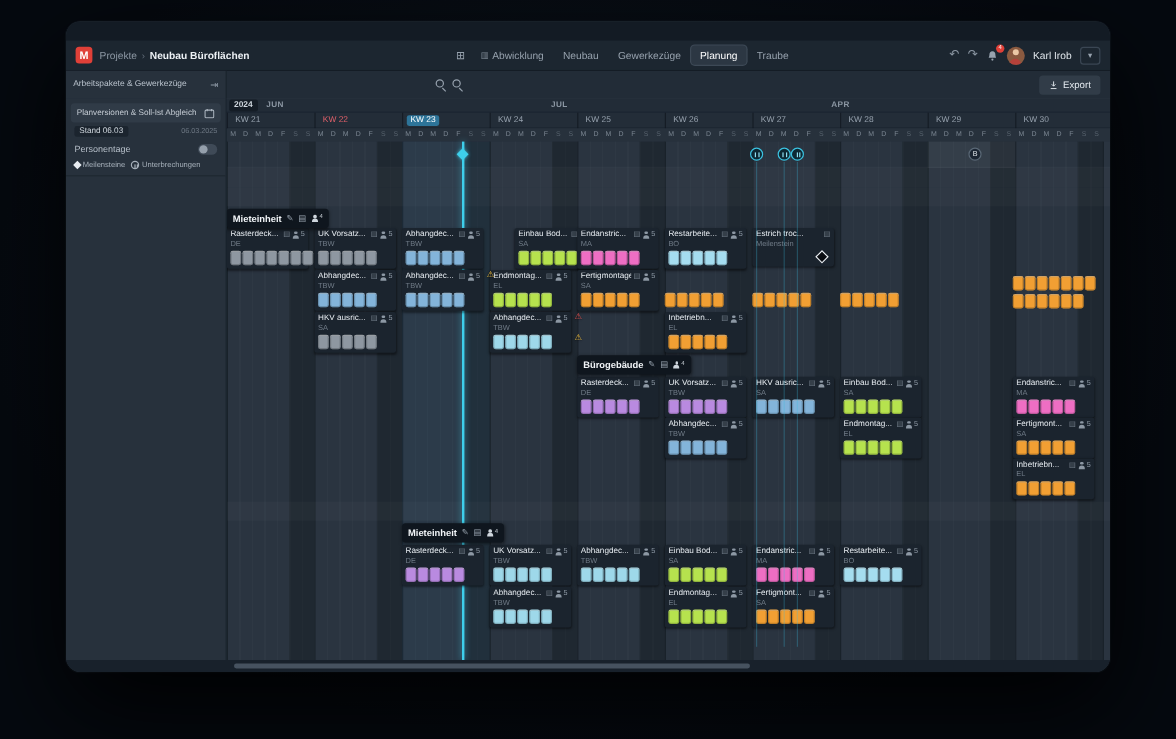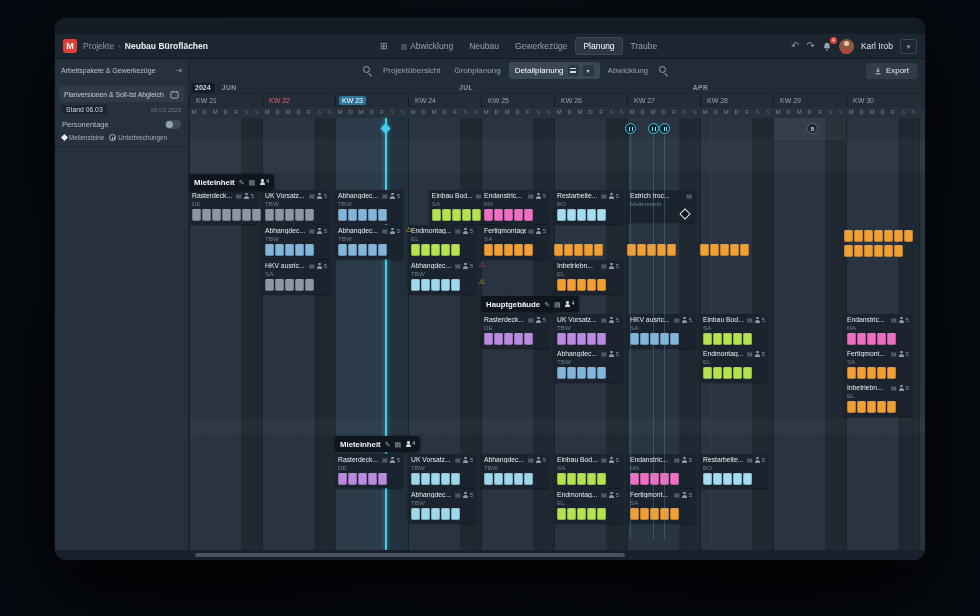--- a/index.html
+++ b/index.html
@@ -170,38 +170,20 @@
     </div>
   </div>
 
   <div class="toolbar">
     <div class="tb-panel">
       <span class="pl">Arbeitspakete &amp; Gewerkezüge</span>
       <span class="pin uic">⇥</span>
     </div>
     <div class="tb-main">
       <span class="ic-search first"></span>
-      <div class="tb-tabs">
-          <div class="tb-tab">
-            <span>Projektübersicht</span>
-          </div>
-          <div class="tb-tab">
-            <span>Grobplanung</span>
-          </div>
-          <div class="tb-tab active">
-            <span>Detailplanung</span>
-            <div class="mini-ic">
-              <span class="ic-lines"></span>
-            </div>
-            <div class="mini-ic">▾</div>
-          </div>
-          <div class="tb-tab">
-            <span>Abwicklung</span>
-          </div>
-        </div>
       <span class="ic-search"></span>
       <div class="export-btn">
         <svg width="8" height="8" viewBox="0 0 10 10">
             <path d="M5 1v5M3 4l2 2 2-2" stroke="#dfe5ea" stroke-width="1" fill="none"></path>
             <path d="M2 8.5h6" stroke="#dfe5ea" stroke-width="1"></path>
           </svg>
         <span>Export</span>
       </div>
     </div>
   </div>
@@ -683,21 +665,21 @@
               <div class="code">EL</div>
               <div class="blocks">
                 <span class="block" style="background: rgb(241, 159, 51);"></span>
                 <span class="block" style="background: rgb(241, 159, 51);"></span>
                 <span class="block" style="background: rgb(241, 159, 51);"></span>
                 <span class="block" style="background: rgb(241, 159, 51);"></span>
                 <span class="block" style="background: rgb(241, 159, 51);"></span>
               </div>
             </div>
             <div class="gcard" style="left: 292px; top: 178px;">
-              <span class="gname">Hauptgebäude</span>
+              <span class="gname">Bürogebäude</span>
               <span class="gic">✎</span>
               <span class="gic">▤</span>
               <span class="gbadge">
                 <span class="icp"></span>
                 <sup>4</sup>
               </span>
             </div>
             <div class="card" style="left: 292px; top: 196px;">
               <div class="trow">
                 <span class="ttl">Rasterdeck...</span>

